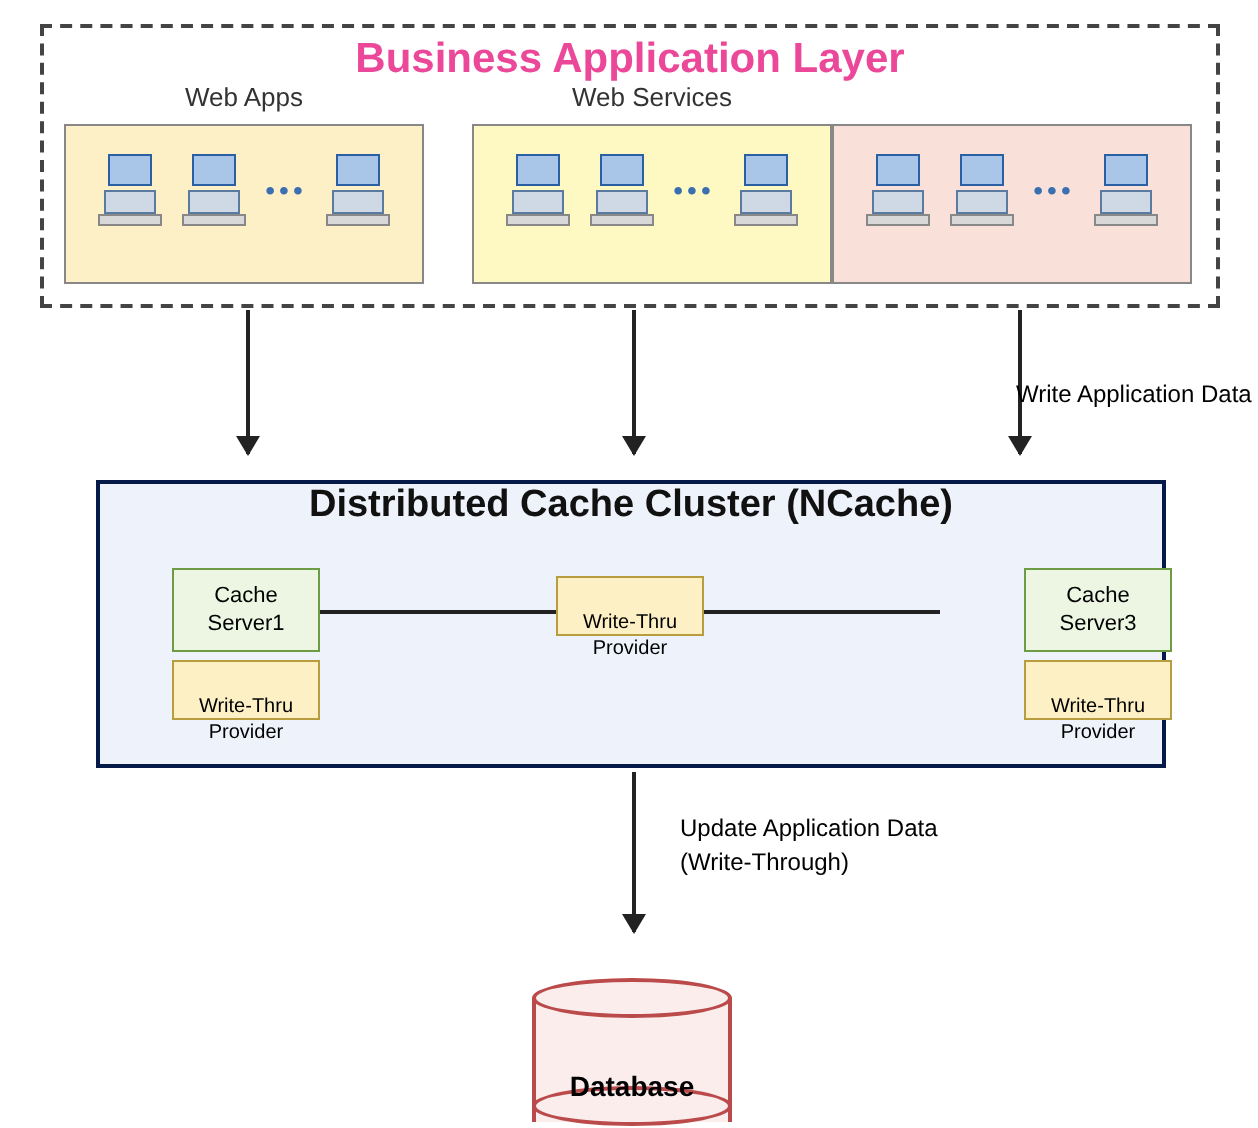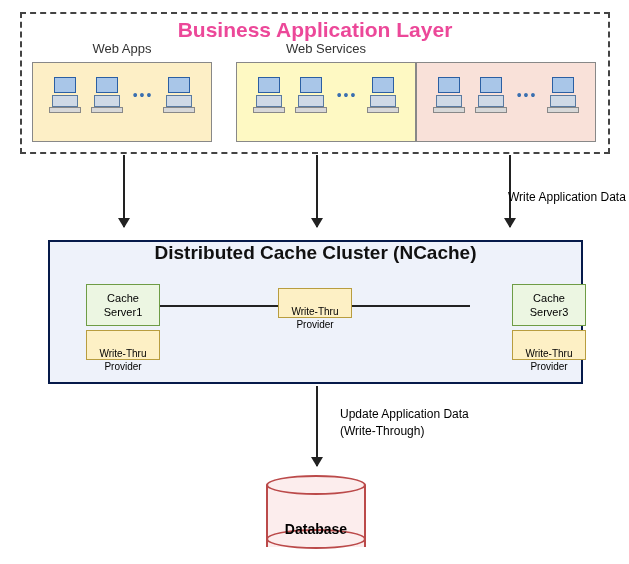--- a/index.html
+++ b/index.html
@@ -44,21 +44,21 @@
   .prov { width: 74px; height: 30px; background: #fdf0c5; border: 1px solid #b89d3f; font-size: 10px; text-align: center; padding-top: 16px; line-height: 1.3; margin-top: 4px; }
 
   .conn { top: 305px; height: 2px; background: #222; }
   .c1 { left: 160px; width: 118px; }
   .c2 { left: 352px; width: 118px; }
 
   .a4 { left: 316px; top: 386px; height: 80px; }
   .label2 { left: 340px; top: 406px; font-size: 12px; width: 160px; line-height: 1.4; }
 
   
-  .db-cyl { left: 266px; top: 475px; width: 100px; height: 74px; }
+  .db-cyl { left: 266px; top: 489px; width: 100px; height: 74px; }
   .db-body { width: 100px; height: 62px; background: #fceded; border-left: 2px solid #bb4a4a; border-right: 2px solid #bb4a4a; position: absolute; top: 10px; }
   .db-top { width: 100px; height: 20px; background: #fceded; border: 2px solid #bb4a4a; border-radius: 50%; position: absolute; top: 0; z-index: 2; }
   .db-bot { width: 100px; height: 20px; background: #fceded; border: 2px solid #bb4a4a; border-radius: 50%; position: absolute; bottom: 0; }
   .db-label { position: absolute; bottom: 12px; width: 100%; text-align: center; font-weight: bold; font-size: 14px; z-index: 3; }
 </style>
 </head>
 <body>
 
 <div class="abs bal-box">
   <div class="bal-title">Business Application Layer</div>

